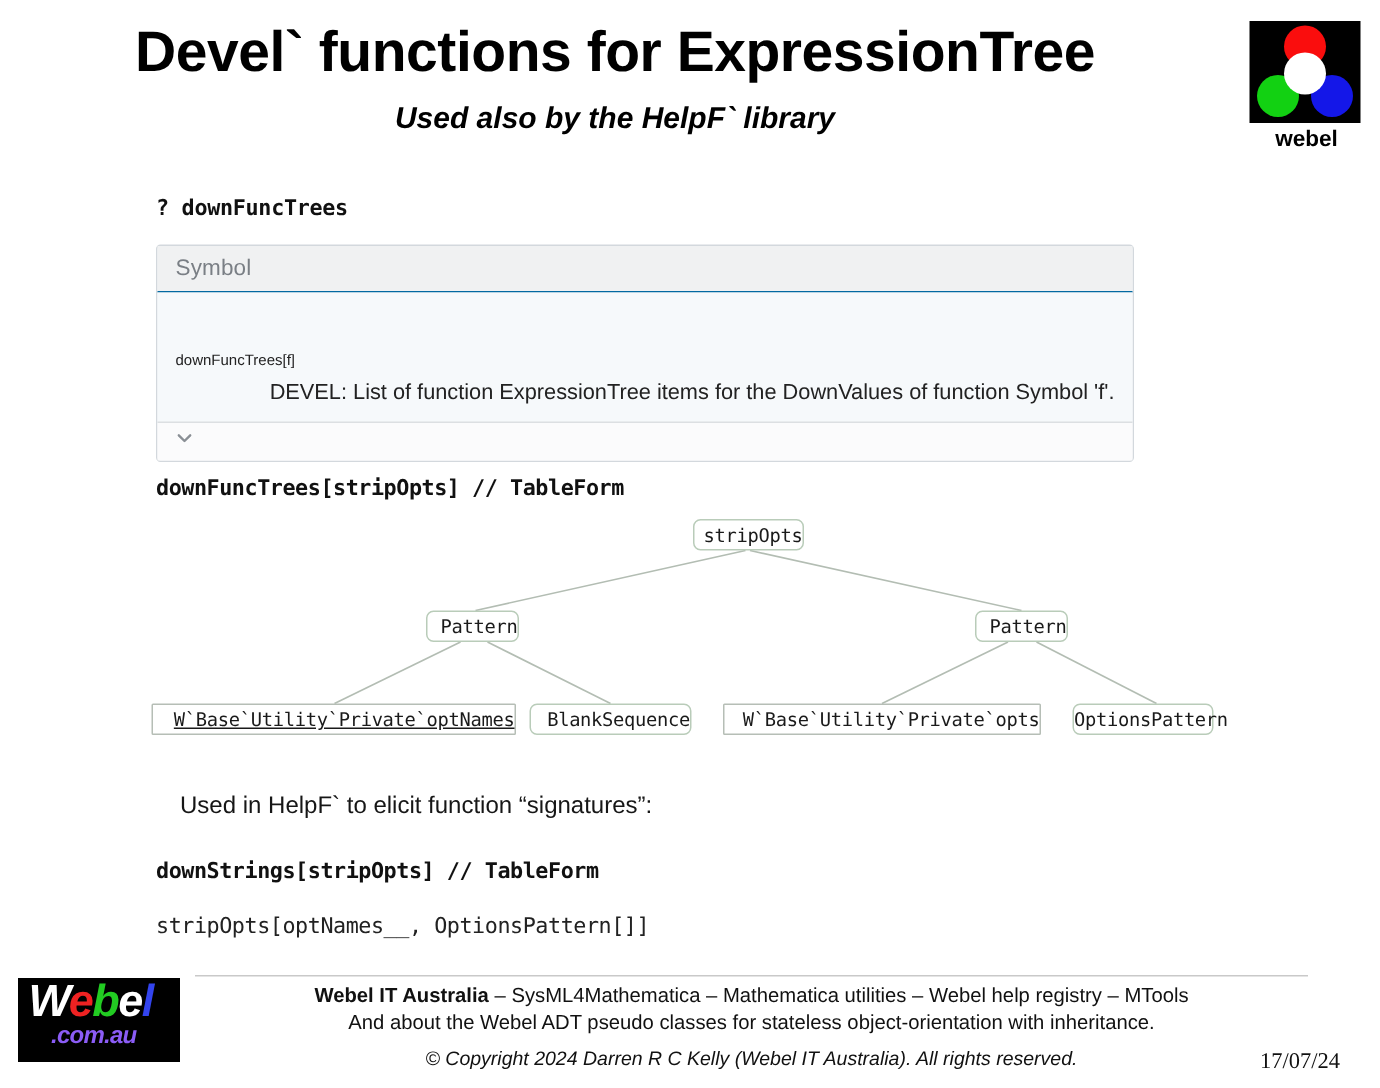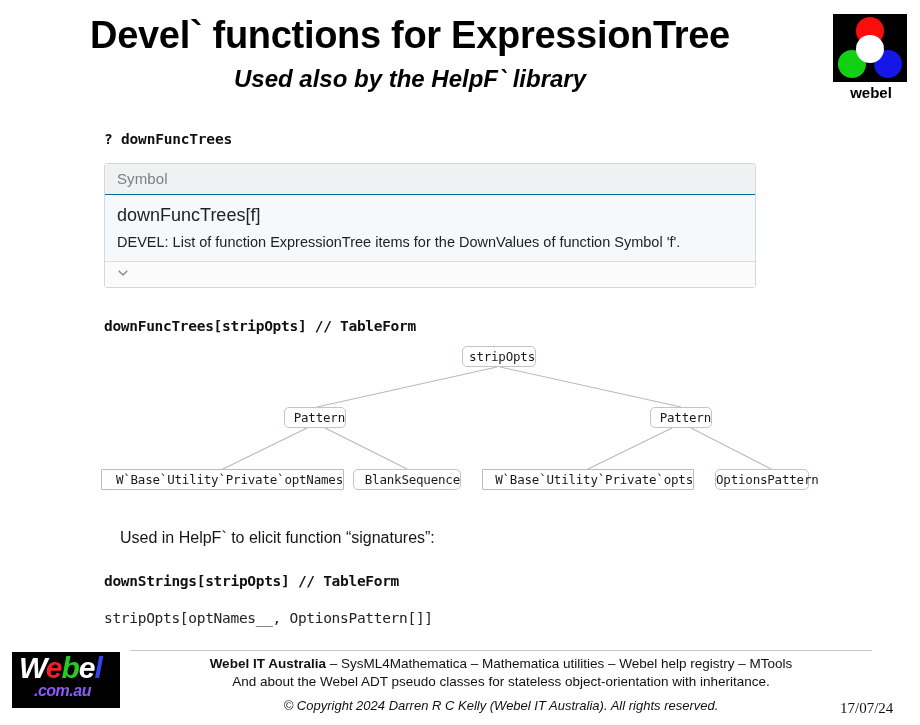--- a/index.html
+++ b/index.html
@@ -37,21 +37,21 @@
     font-size: 38px;
     line-height: 46px;
     letter-spacing: -0.3px;
     color: #000;
     white-space: nowrap;
   }
   .title-sub {
     font-family: "Liberation Sans", sans-serif;
     font-weight: bold;
     font-style: italic;
-    font-size: 24px;
+    font-size: 20px;
     line-height: 42px;
     color: #000;
     white-space: nowrap;
   }
 
   
   .logo-top {
     position: absolute;
     left: 833px;
     top: 14px;
@@ -122,28 +122,30 @@
     color: #7a7f85;
     letter-spacing: 0.1px;
   }
   .info-body {
     background: #f6f9fb;
     border-bottom: 1px solid #dcdfe2;
     padding: 10px 12px 11px 12px;
   }
   .info-usage {
     font-family: "Liberation Sans", sans-serif;
-    font-size: 18px;
+    font-size: 10px;
     color: #222;
     margin-bottom: 8px;
+    margin-top: 30px;
   }
   .info-desc {
     font-family: "Liberation Sans", sans-serif;
     font-size: 14.5px;
     color: #222;
+    text-align: right;
   }
   .info-foot {
     background: #fbfbfc;
     padding: 3px 0 4px 12px;
     height: 18px;
   }
   .chev {
     display: inline-block;
     width: 12px;
     height: 12px;
@@ -353,21 +355,21 @@
         <line x1="307" y1="82" x2="223" y2="123"></line>
         <line x1="325" y1="82" x2="407" y2="123"></line>
         <line x1="672" y1="82" x2="588" y2="123"></line>
         <line x1="691" y1="82" x2="771" y2="123"></line>
       </g>
     </svg>
 
     <div class="node round" style="left:462px; top:0px;   width:74px;">stripOpts</div>
     <div class="node round" style="left:284px; top:61px;  width:62px;">Pattern</div>
     <div class="node round" style="left:650px; top:61px;  width:62px;">Pattern</div>
-    <div class="node square" style="left:101px; top:123px; width:243px;">W`Base`Utility`Private`optNames</div>
+    <div class="node square" style="left:101px; top:123px; width:243px;text-decoration:underline;">W`Base`Utility`Private`optNames</div>
     <div class="node round" style="left:353px; top:123px; width:108px;">BlankSequence</div>
     <div class="node square" style="left:482px; top:123px; width:212px;">W`Base`Utility`Private`opts</div>
     <div class="node round" style="left:715px; top:123px; width:94px;">OptionsPattern</div>
   </div>
 
   <div class="prose" style="left:120px; top:411px;">Used in HelpF` to elicit function “signatures”:</div>
 
   <div class="code-bold" style="left:104px; top:455px;">downStrings[stripOpts] // TableForm</div>
 
   <div class="code-plain" style="left:104px; top:492px;">stripOpts[optNames__, OptionsPattern[]]</div>

